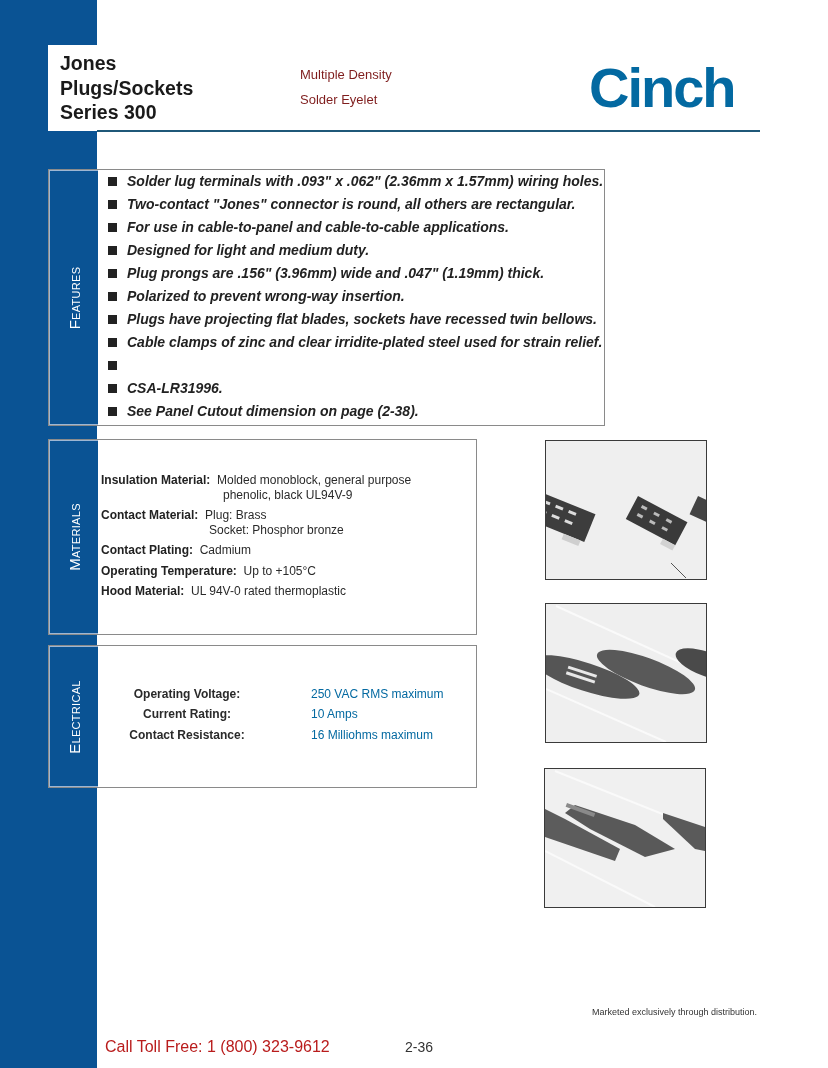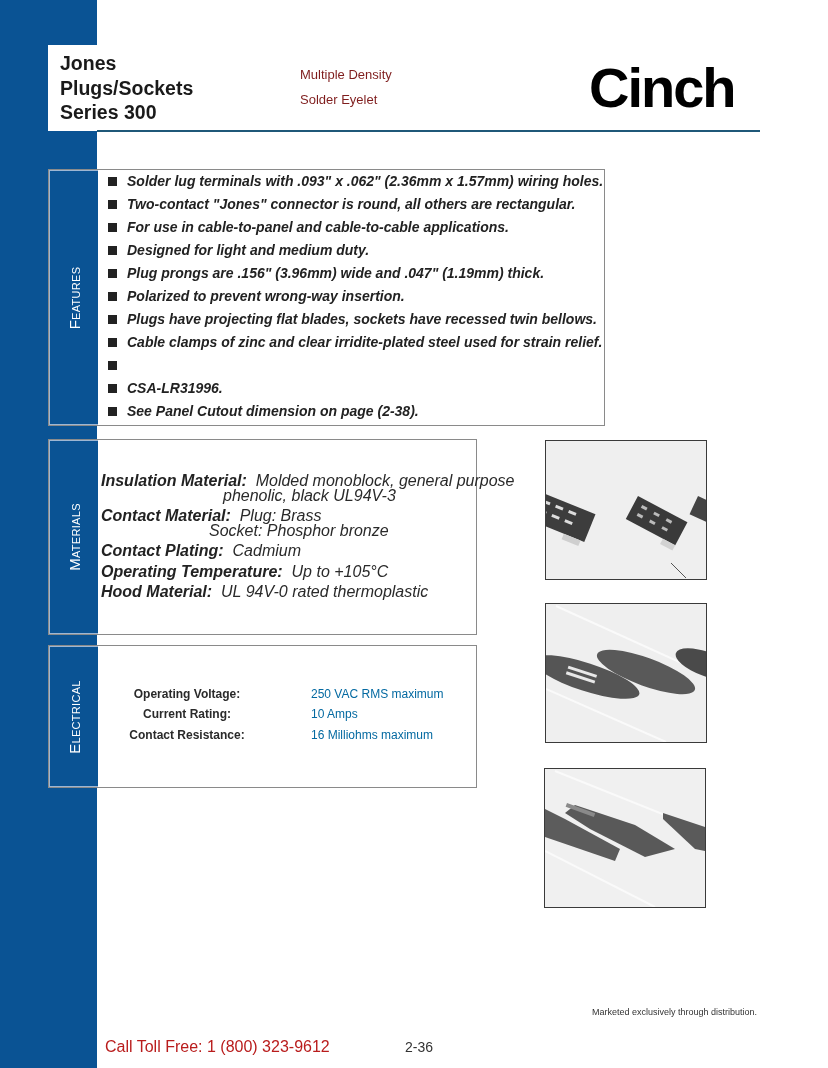--- a/index.html
+++ b/index.html
@@ -6,36 +6,36 @@
   body { width:828px; height:1068px; position:relative; background:#ffffff; overflow:hidden;
          font-family:"Liberation Sans", sans-serif; color:#222; }
   .abs { position:absolute; }
   .sidebar { left:0; top:0; width:97px; height:1068px; background:#0a5394; }
   .header-box { left:48px; top:45px; width:49px; height:86px; background:#fff; }
   .header-rule { left:97px; top:130px; width:663px; height:2px; background:#1f5878; }
   .title { left:60px; top:51px; font-weight:bold; font-size:19.5px; line-height:24.5px; color:#1a1a1a; }
   .title div { white-space:nowrap; }
   .subtitle { left:300px; top:63px; font-size:13px; line-height:24.5px; color:#7f1d1d; }
   .subtitle div { white-space:nowrap; }
-  .logo { left:589px; top:56px; font-weight:bold; font-size:56px; letter-spacing:-2px; color:#000000; line-height:64px; }
+  .logo { left:589px; top:56px; font-weight:bold; font-size:56px; letter-spacing:-2px; color:#0369a1; line-height:64px; }
 
   .panel { border:1px solid #8a8a8a; background:#fff; box-sizing:border-box; }
   .panel-label { position:absolute; left:0; top:0; width:49px; height:100%; background:#0a5394;
                  box-sizing:border-box; border-left:1px solid #9db6d3; border-bottom:1px solid #9db6d3; border-top:1px solid #9db6d3; }
   .panel-label span { position:absolute; left:50%; top:50%; transform:translate(-50%,-50%) rotate(-90deg);
                       color:#ffffff; font-size:15px; font-variant:small-caps; letter-spacing:0.3px; white-space:nowrap; }
 
   .features { left:48px; top:169px; width:557px; height:257px; }
   .features ul { list-style:none; margin:0; padding:0; position:absolute; left:59px; top:0; }
   .features li { height:23px; line-height:23px; white-space:nowrap; font-weight:bold; font-style:italic; font-size:14px; color:#222; position:relative; padding-left:19px; }
   .features li .bullet { position:absolute; left:0; top:7px; width:9px; height:9px; background:#222; }
 
   .materials { left:48px; top:439px; width:429px; height:196px; }
   .electrical { left:48px; top:645px; width:429px; height:143px; }
-  .row { position:absolute; font-size:16px; line-height:15px; white-space:nowrap; color:#2a2a2a;font-style:italic; }
+  .row { position:absolute; font-size:12px; line-height:15px; white-space:nowrap; color:#2a2a2a; }
   .row b { font-weight:bold; color:#222; }
   .elabel { position:absolute; width:200px; text-align:center; font-weight:bold; font-size:12px; line-height:15px; white-space:nowrap; color:#2a2a2a; }
   .evalue { position:absolute; font-size:12px; line-height:15px; white-space:nowrap; color:#0369a1; }
 
   .photo { border:1px solid #3a3a3a; background:#efefef; box-sizing:border-box; overflow:hidden; }
   .photo svg { display:block; }
 
   .marketed { left:592px; top:1007px; font-size:9px; color:#333; white-space:nowrap; }
   .tollfree { left:105px; top:1038px; font-size:16px; color:#b91c1c; white-space:nowrap; }
   .pagenum { left:405px; top:1039px; font-size:14px; color:#333; white-space:nowrap; }
@@ -80,21 +80,21 @@
 </div>
 
 <div class="abs panel materials">
   <div class="panel-label">
     <span>Materials</span>
   </div>
   <div class="row" style="left:52px; top:33px;">
     <b>Insulation Material:</b>&nbsp;
     <span>Molded monoblock, general purpose</span>
   </div>
-  <div class="row" style="left:174px; top:48px;">phenolic, black UL94V-3</div>
+  <div class="row" style="left:174px; top:48px;">phenolic, black UL94V-9</div>
 
   <div class="row" style="left:52px; top:68px;">
     <b>Contact Material:</b>&nbsp;
     <span>Plug:  Brass</span>
   </div>
   <div class="row" style="left:160px; top:83px;">Socket:  Phosphor bronze</div>
 
   <div class="row" style="left:52px; top:103px;">
     <b>Contact Plating:</b>&nbsp;
     <span>Cadmium</span>

